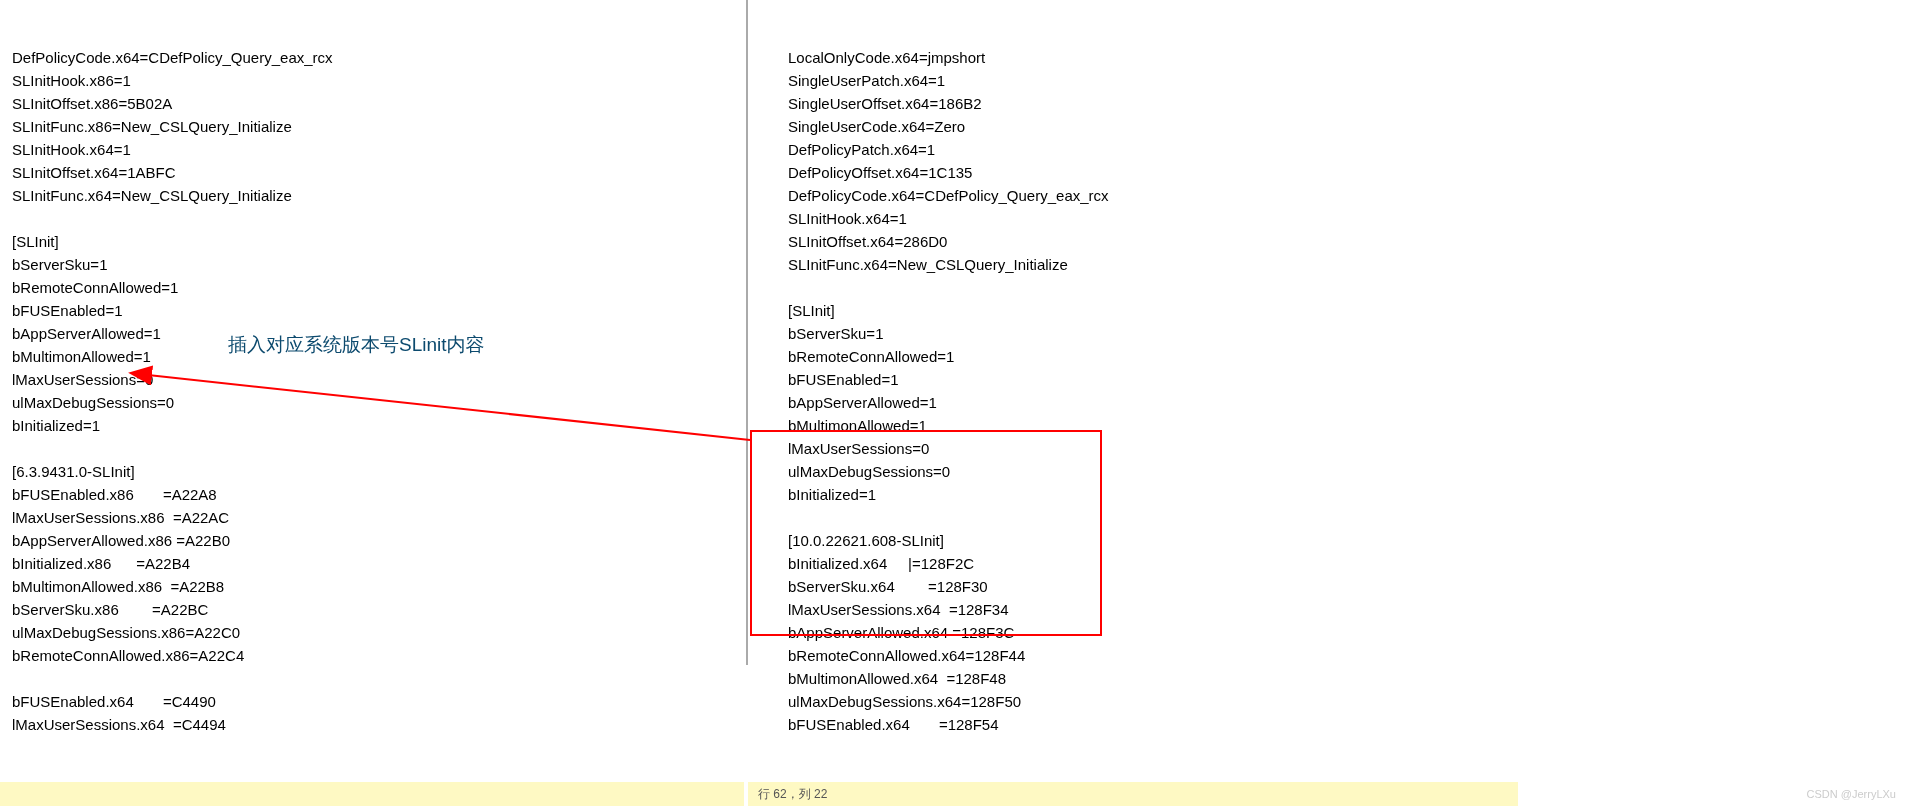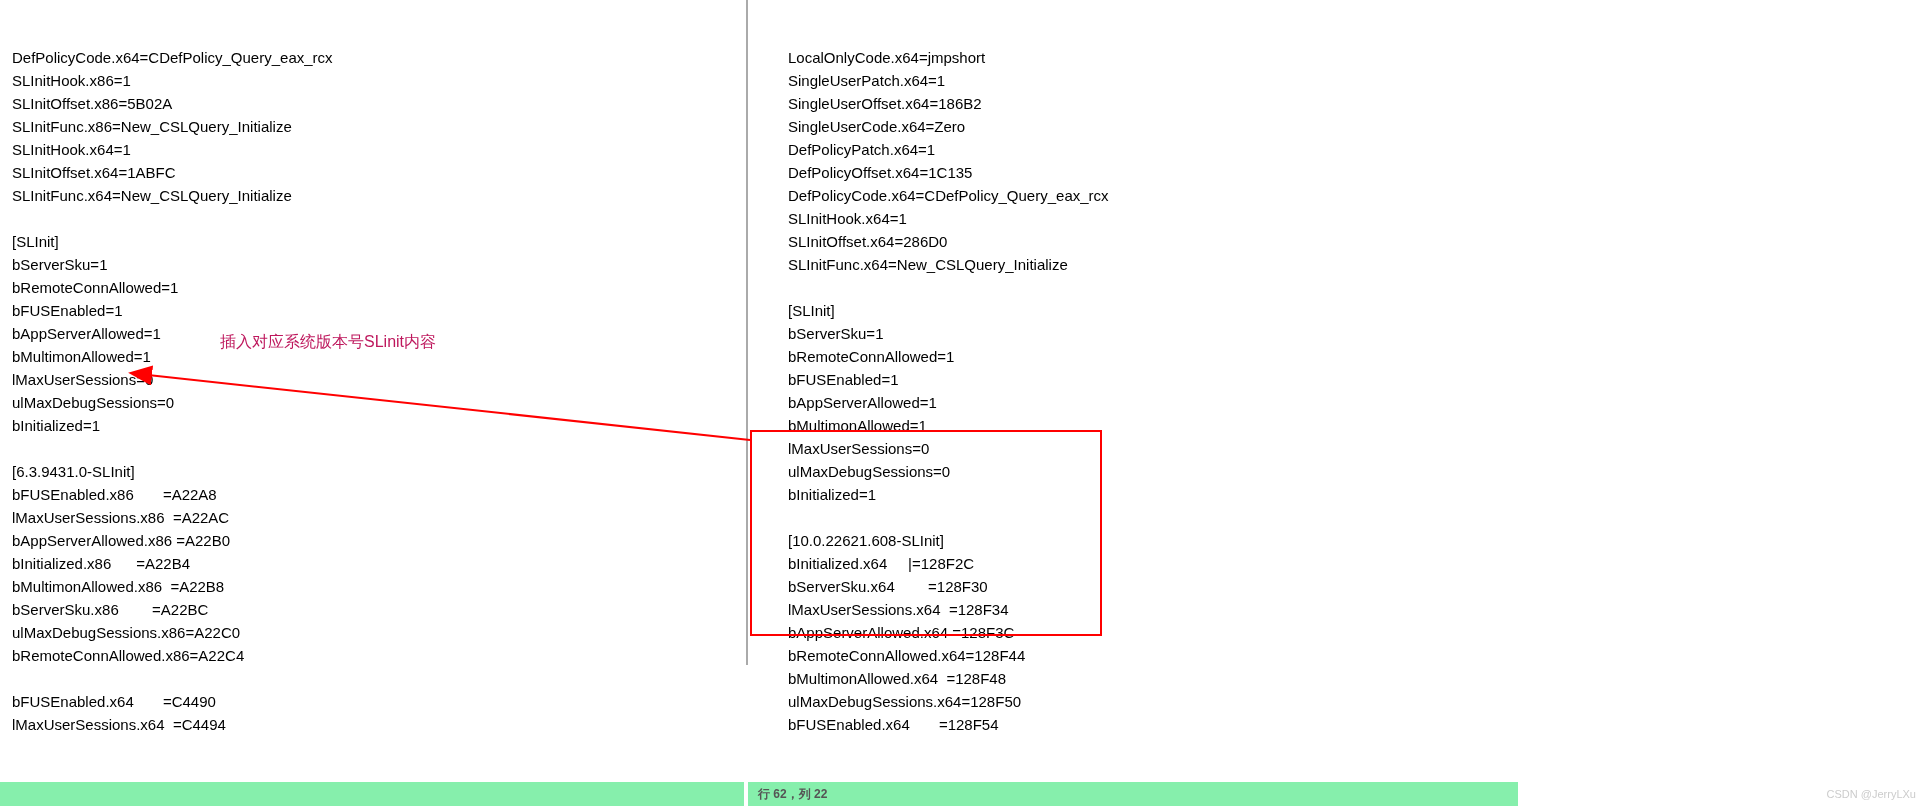--- a/index.html
+++ b/index.html
@@ -36,57 +36,57 @@
     .divider {
       position: absolute;
       left: 746px;
       top: 0;
       width: 2px;
       height: 665px;
       background: #aaa;
     }
     .annotation {
       position: absolute;
-      color: #be185d;
-      font-size: 16px;
+      color: #0c4a6e;
+      font-size: 19px;
       font-weight: 400;
       white-space: nowrap;
+      margin-left: 8px;
     }
     .arrow-container {
       position: absolute;
       pointer-events: none;
     }
     .redbox {
       position: absolute;
       border: 2px solid #ff0000;
       background: transparent;
     }
     .status-bar {
       position: absolute;
       bottom: 0;
       height: 24px;
-      background: #86efac;
+      background: #fef9c3;
       font-size: 12px;
       color: #555;
       display: flex;
       align-items: center;
       padding: 0 10px;
-      font-weight: bold;
     }
     .status-left {
       left: 0;
       width: 744px;
     }
     .status-right {
       left: 748px;
       width: 770px;
     }
     .watermark {
       position: absolute;
-      right: 4px;
+      right: 24px;
       bottom: 6px;
       font-size: 11px;
       color: #ccc;
     }
   </style>
 </head>
 <body>
 
 <div class="divider"></div>
 

